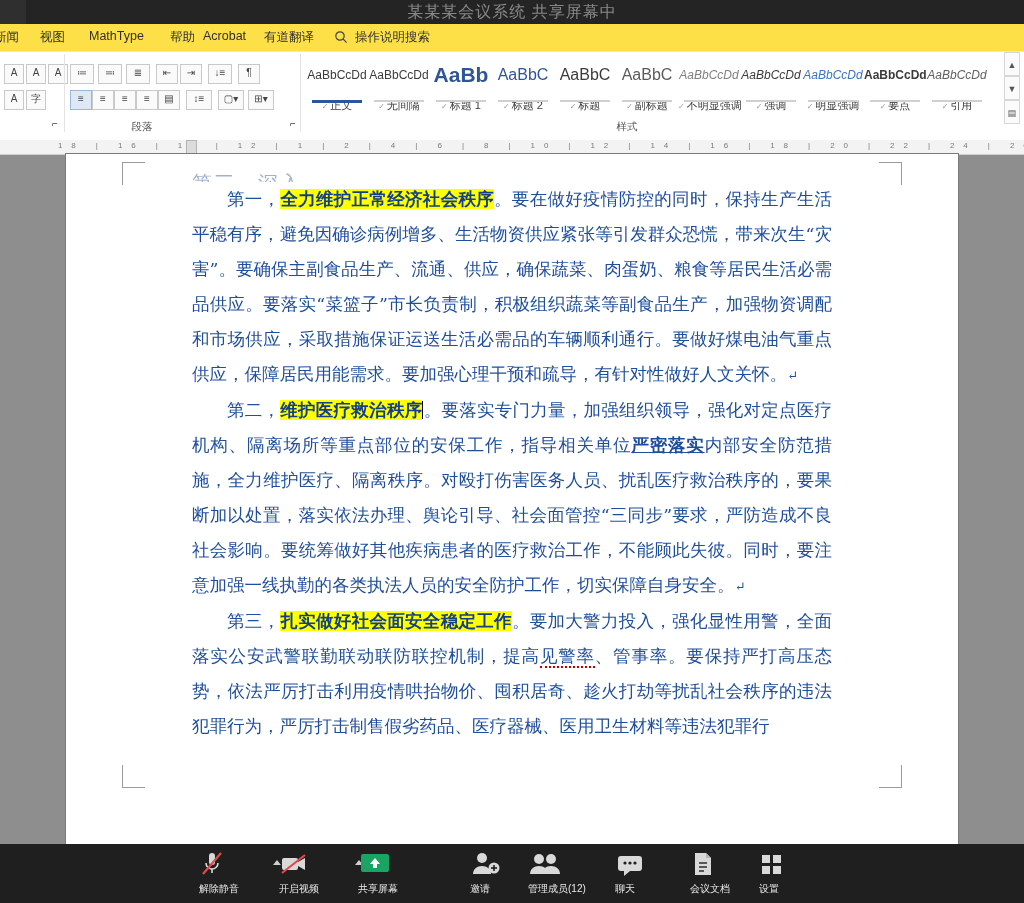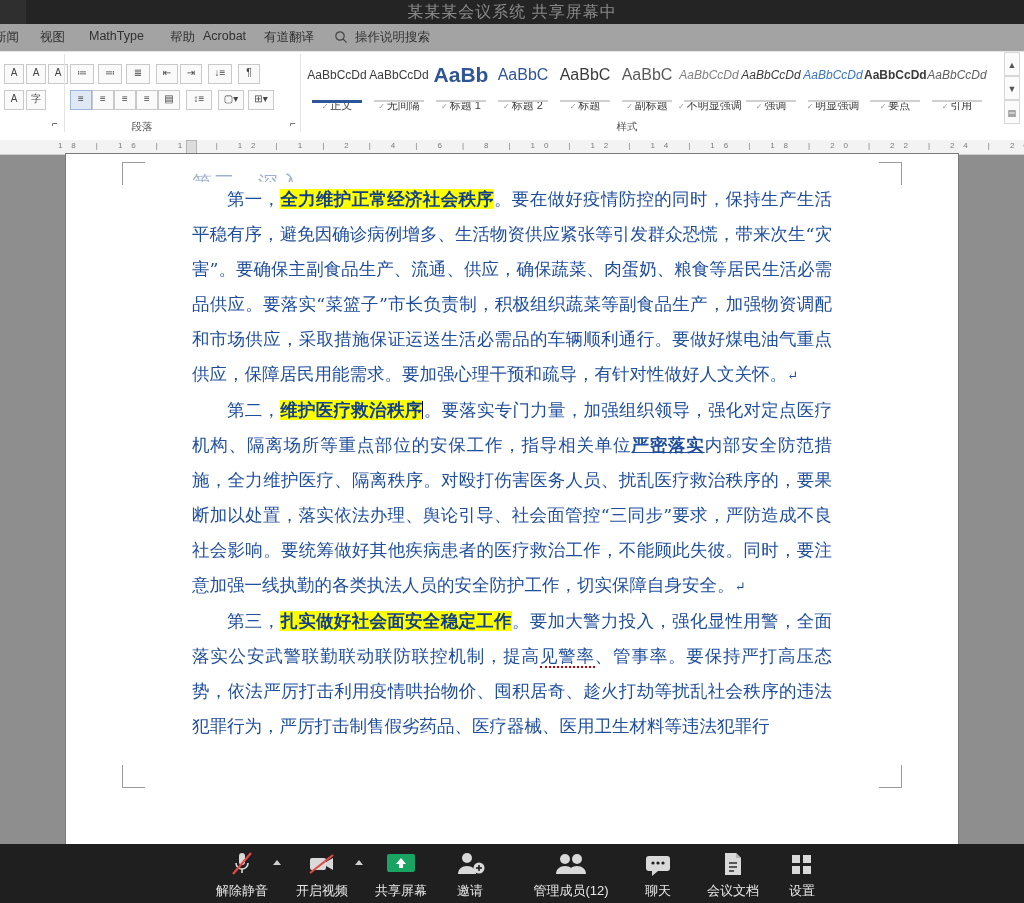--- a/index.html
+++ b/index.html
@@ -43,21 +43,21 @@
     position: absolute;
     left: 0; top: 24px;
     width: 1024px; height: 116px;
     background: #ffffff;
     border-bottom: 1px solid #d4d4d4;
   }
   .tabs {
     position: absolute;
     left: 0; top: 0;
     width: 1024px; height: 27px;
-    background: #a3a3a3;
+    background: #fde047;
     border-bottom: 1px solid #e6e6e6;
   }
   .tab {
     position: absolute;
     top: 5px;
     font-size: 12.5px;
     color: #303030;
     white-space: nowrap;
   }
   .searchicon {
@@ -251,23 +251,22 @@
   .meetbar {
     position: absolute;
     left: 0; top: 844px;
     width: 1024px; height: 59px;
     background: #1f1f1f;
   }
   .mitem {
     position: absolute;
     top: 6px;
     width: 86px;
-    text-align: center;
     color: #e8e8e8;
-    font-size: 13px;
+    font-size: 10px;
   }
   .mitem .micon {
     display: block;
     height: 30px;
     margin-bottom: 2px;
     position: relative;
   }
   .mitem .mlabel { display: block; }
   .caretup {
     position: absolute;
@@ -470,21 +469,21 @@
     <span class="micon">
       <svg width="34" height="28" viewBox="0 0 34 28">
         <rect x="3" y="4" width="28" height="18" rx="2" fill="#1aa463"></rect>
         <path d="M17 8l5 6h-10z" fill="#ffffff"></path>
         <rect x="15" y="13" width="4" height="5" fill="#ffffff"></rect>
       </svg>
     </span>
     <span class="mlabel">共享屏幕</span>
   </div>
 
-  <div class="mitem" style="left:427px;font-family:Liberation Serif, serif;">
+  <div class="mitem" style="left:470px;font-family:Liberation Serif, serif;">
     <span class="micon">
       <svg width="30" height="28" viewBox="0 0 30 28">
         <circle cx="12" cy="8" r="5" fill="#d9d9d9"></circle>
         <path d="M3 24c0-5 4-8 9-8s9 3 9 8z" fill="#d9d9d9"></path>
         <circle cx="24" cy="18" r="5.5" fill="#d9d9d9"></circle>
         <line x1="24" y1="15" x2="24" y2="21" stroke="#1f1f1f" stroke-width="1.6"></line>
         <line x1="21" y1="18" x2="27" y2="18" stroke="#1f1f1f" stroke-width="1.6"></line>
       </svg>
     </span>
     <span class="mlabel">邀请</span>

